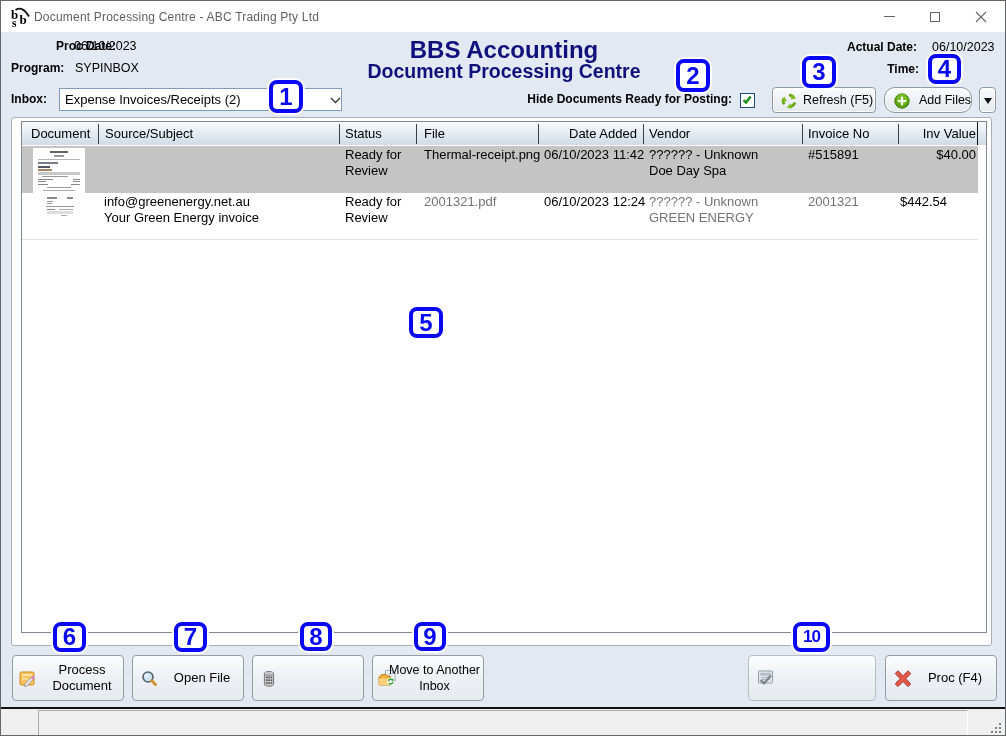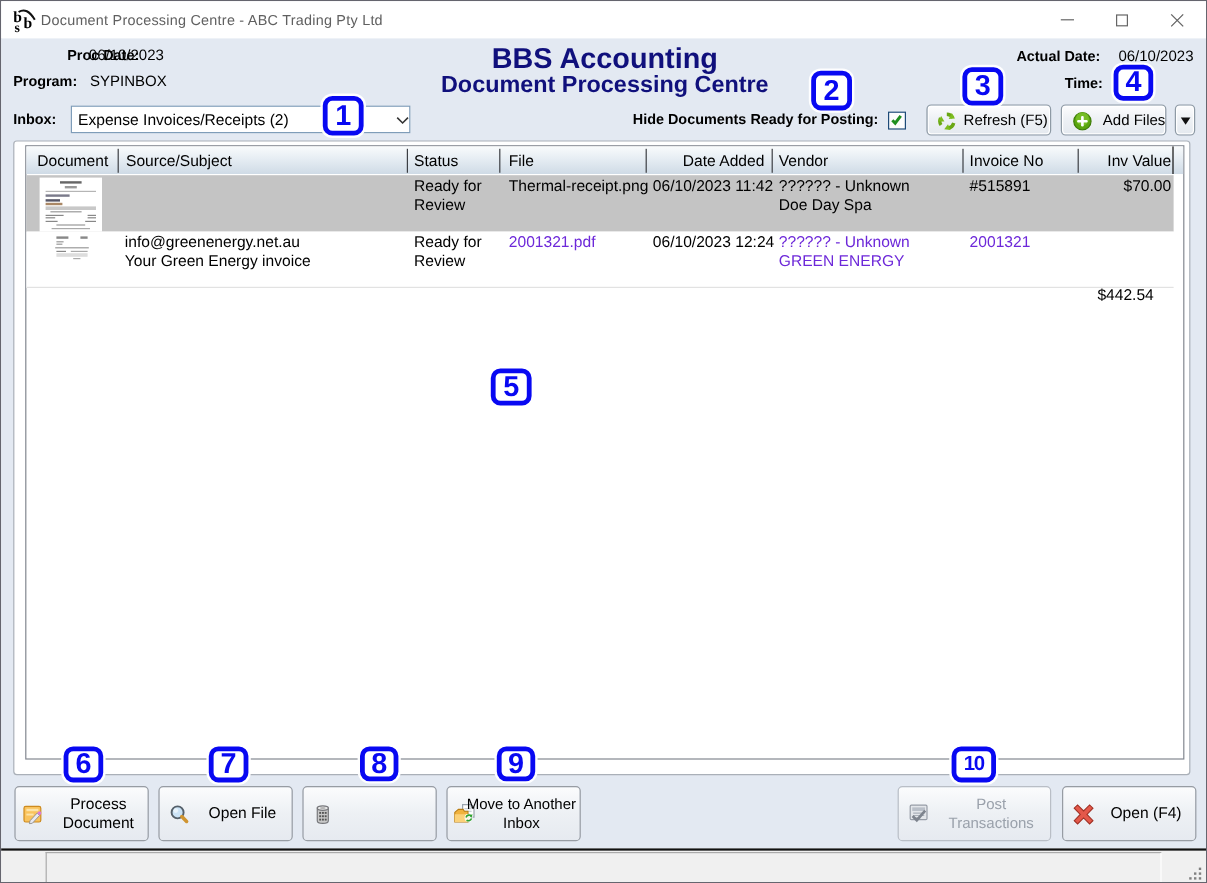--- a/index.html
+++ b/index.html
@@ -37,21 +37,21 @@
 #listview{position:absolute;left:19.5px;top:120px;width:966px;height:512px;
   border:1px solid #828790;background:#fff;}
 
 #lvheader{position:absolute;left:20.5px;top:121px;width:964px;height:23px;
   background:linear-gradient(#f9fbfc,#e6edf3 45%,#cfdbe6);}
 .hcell{position:absolute;top:121px;height:23px;font-size:13px;color:#000;
   padding-top:4px;}
 .hsep{position:absolute;top:123px;height:20px;width:1px;background:#3c3f44;}
 
 .rcell{position:absolute;font-size:13px;line-height:16px;color:#000;}
-.rcell.link{color:#6d28d9;}
+.rcell.link{color:#737373;}
 #row1{position:absolute;left:21px;top:145px;width:956px;height:47px;background:#c4c4c4;}
 #row2{position:absolute;left:21px;top:192px;width:956px;height:47px;background:#fff;
   border-bottom:1px solid #e2e2e2;}
 
 .bbtn{position:absolute;top:654px;width:112px;height:46px;border:1px solid #979ca3;
   border-radius:4px;background:linear-gradient(#fbfcfd,#edf0f4 50%,#e6eaf0);
   font-size:13px;color:#000;}
 .bbtn .cap{position:absolute;left:30px;right:2px;top:0;height:100%;
   display:flex;align-items:center;justify-content:center;text-align:center;line-height:16px;}
 
@@ -122,21 +122,21 @@
       </g>
       <g fill="#7cbc1e">
         <path d="M12.2 1.2 L14.8 5.8 L9.6 6.2 Z"></path>
         <path d="M11.2 15.4 L5.9 14.8 L9 10.6 Z"></path>
         <path d="M0.8 8.2 L3.3 3.6 L6 8.2 Z"></path>
       </g>
     </svg>
     <span class="txt" style="left:30px;">Refresh (F5)</span>
   </div>
 
-  <div class="tbtn" style="left:883px;top:86px;width:88px;">
+  <div class="tbtn" style="left:883px;top:86px;width:88px;border-radius:11px;">
     <svg class="abs" style="left:9px;top:5px" width="16" height="16" viewBox="0 0 16 16">
       <circle cx="8" cy="8" r="7.2" fill="#5aa50e" stroke="#3e7d08" stroke-width="1"></circle>
       <circle cx="8" cy="6" r="5.5" fill="#7cc32a" opacity="0.8"></circle>
       <rect x="6.9" y="3.6" width="2.2" height="8.8" rx="1" fill="#fff"></rect>
       <rect x="3.6" y="6.9" width="8.8" height="2.2" rx="1" fill="#fff"></rect>
     </svg>
     <span class="txt" style="left:34px;">Add Files</span>
   </div>
 
   <div class="tbtn" style="left:978px;top:86px;width:17px;">
@@ -195,29 +195,29 @@
     <div class="abs" style="left:14px;top:14px;width:14px;height:1px;background:#aaa;"></div>
     <div class="abs" style="left:2px;top:16px;width:26px;height:3px;background:#ddd;"></div>
     <div class="abs" style="left:16px;top:20px;width:6px;height:1px;background:#aaa;"></div>
   </div>
 
   <div class="rcell" style="left:344px;top:145.5px;">Ready for<br>Review</div>
   <div class="rcell" style="left:423px;top:145.5px;">Thermal-receipt.png</div>
   <div class="rcell" style="left:543px;top:145.5px;">06/10/2023 11:42</div>
   <div class="rcell" style="left:648px;top:145.5px;">?????? - Unknown<br>Doe Day Spa</div>
   <div class="rcell" style="left:807px;top:145.5px;">#515891</div>
-  <div class="rcell" style="left:899px;top:145.5px;width:76px;text-align:right;">$70.00</div>
+  <div class="rcell" style="left:899px;top:145.5px;width:76px;text-align:right;">$40.00</div>
 
   <div class="rcell" style="left:103px;top:192.5px;">info@greenenergy.net.au<br>Your Green Energy invoice</div>
   <div class="rcell" style="left:344px;top:192.5px;">Ready for<br>Review</div>
   <div class="rcell link" style="left:423px;top:192.5px;">2001321.pdf</div>
   <div class="rcell" style="left:543px;top:192.5px;">06/10/2023 12:24</div>
   <div class="rcell link" style="left:648px;top:192.5px;">?????? - Unknown<br>GREEN ENERGY</div>
   <div class="rcell link" style="left:807px;top:192.5px;">2001321</div>
-  <div class="rcell" style="left:899px;top:192.5px;width:76px;text-align:center;margin-top:44px;">$442.54</div>
+  <div class="rcell" style="left:899px;top:192.5px;width:76px;text-align:left;">$442.54</div>
 
   <div class="bbtn" style="left:11px;">
     <svg class="abs" style="left:6px;top:14px" width="17" height="17" viewBox="0 0 17 17">
       <rect x="1" y="2" width="14" height="13" rx="1.5" fill="#f9c35d" stroke="#cd8a1e" stroke-width="1"></rect>
       <rect x="3" y="4" width="10" height="2" fill="#fde3a7"></rect>
       <rect x="3" y="8" width="6" height="1.6" fill="#fde3a7"></rect>
       <path d="M6 14 L12 7.5 L14 9.5 L8 16 L5.5 16.5 Z" fill="#e8e8f0" stroke="#888" stroke-width="0.7"></path>
       <path d="M12 7.5 L13 6.5 A1.4 1.4 0 0 1 15 8.5 L14 9.5 Z" fill="#d87ad8"></path>
     </svg>
     <div class="cap">Process<br>Document</div>
@@ -261,27 +261,26 @@
     </svg>
     <div class="cap" style="left:13px;right:0;font-size:12.5px;">Move to Another<br>Inbox</div>
   </div>
   <div class="bbtn" style="left:747px;width:128px;border-color:#b9bec6;color:#9aa1ab;">
     <svg class="abs" style="left:8px;top:13px" width="18" height="18" viewBox="0 0 18 18">
       <rect x="1.5" y="2" width="14" height="12" rx="1" fill="#e3e6ea" stroke="#969ca6" stroke-width="1"></rect>
       <rect x="3.2" y="3.8" width="10.6" height="3" fill="#b9bfc8"></rect>
       <path d="M4 8.6 H13.2 M4 10.6 H13.2 M4 12.6 H10" stroke="#aab0b9" stroke-width="1"></path>
       <path d="M3.5 11 L7 14.5 L14 6.5" fill="none" stroke="#7e848e" stroke-width="2.2"></path>
     </svg>
-    <div class="cap" style="font-size:12.5px;">Post<br>Transactions</div>
   </div>
   <div class="bbtn" style="left:884px;">
     <svg class="abs" style="left:7px;top:14px" width="20" height="18" viewBox="0 0 20 18">
       <path d="M2.2 3.5 L5 0.8 L10 5.8 L15 0.8 L17.8 3.5 L12.8 8.7 L17.8 13.9 L15 16.6 L10 11.6 L5 16.6 L2.2 13.9 L7.2 8.7 Z" fill="#e4584a" stroke="#a03024" stroke-width="0.9"></path>
     </svg>
-    <div class="cap">Open (F4)</div>
+    <div class="cap">Proc (F4)</div>
   </div>
 
   <div id="blackline"></div>
   <div id="statusbar"></div>
   <div id="statuspanel"></div>
 
   <div class="abs" style="left:990px;top:730px;width:2px;height:2px;background:#808080;"></div>
   <div class="abs" style="left:994px;top:726px;width:2px;height:2px;background:#808080;"></div>
   <div class="abs" style="left:994px;top:730px;width:2px;height:2px;background:#808080;"></div>
   <div class="abs" style="left:998px;top:722px;width:2px;height:2px;background:#808080;"></div>

